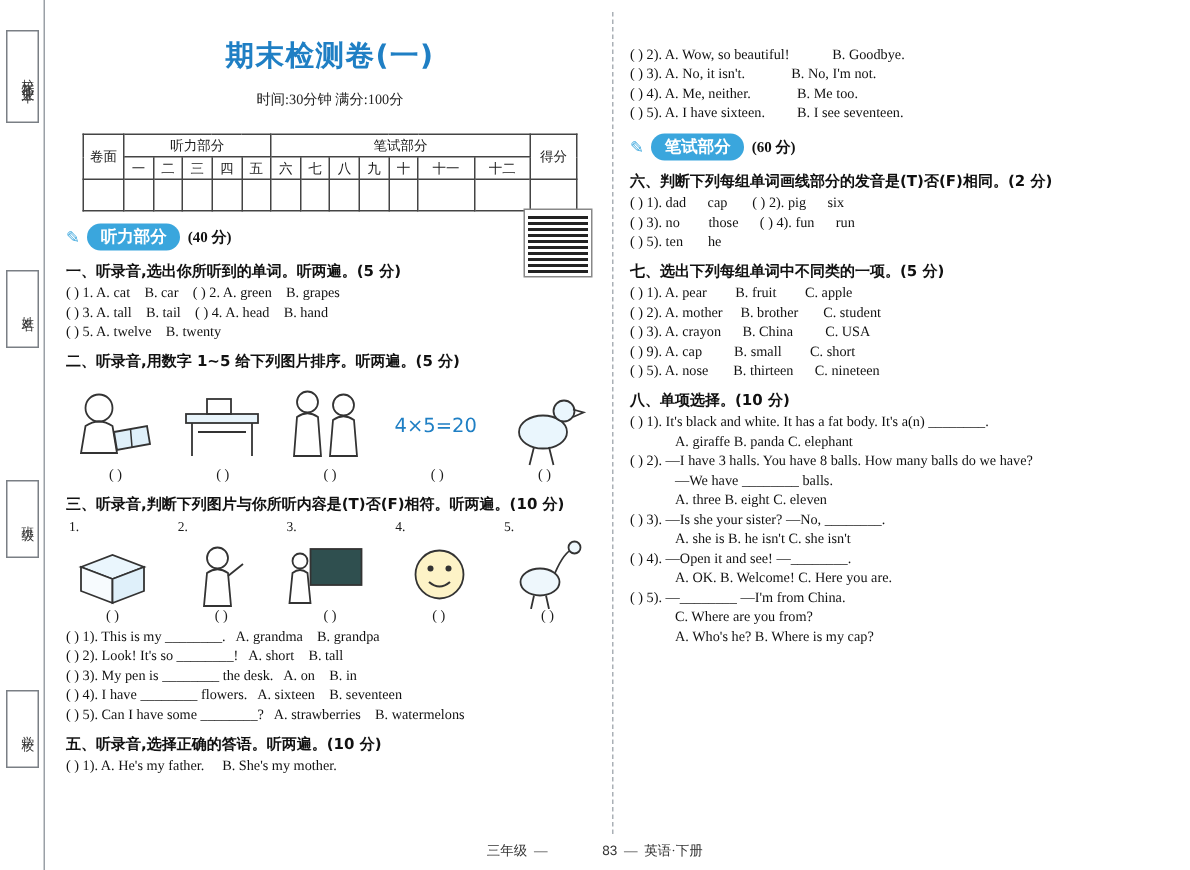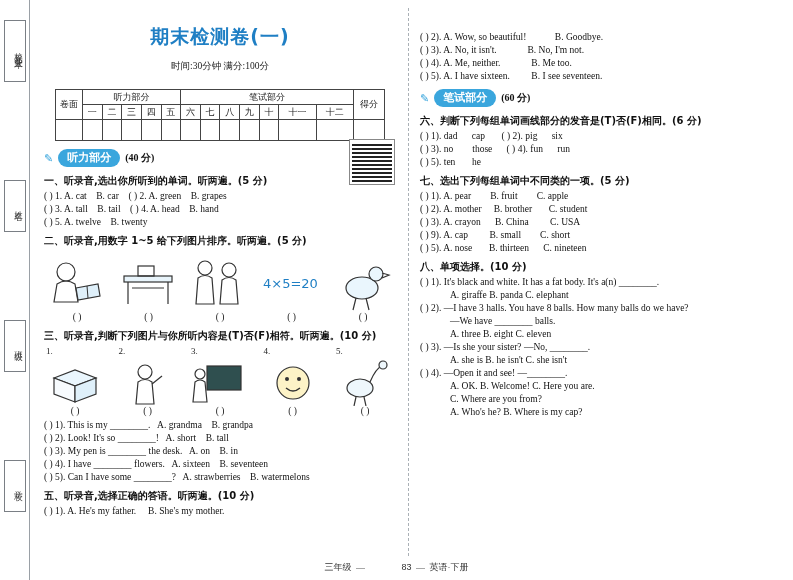--- a/index.html
+++ b/index.html
@@ -382,21 +382,21 @@
         <span>5). A. I have sixteen.</span>&nbsp;&nbsp;&nbsp;&nbsp;&nbsp;&nbsp;&nbsp;&nbsp;
         <span>B. I see seventeen.</span>
       </div>
 
       <div class="sec-head">
         <span class="pencil">✎</span>
         <span class="sec-badge">笔试部分</span>
         <span class="sec-score">(60 分)</span>
       </div>
 
-      <div class="qhead">六、判断下列每组单词画线部分的发音是(T)否(F)相同。(6 分)</div>
+      <div class="qhead">六、判断下列每组单词画线部分的发音是(T)否(F)相同。(2 分)</div>
       <div class="qline">
         <span class="par">(    )</span>
         <span>1). dad</span>&nbsp;&nbsp;&nbsp;&nbsp;&nbsp;
         <span>cap</span>&nbsp;&nbsp;&nbsp;&nbsp;&nbsp;&nbsp;
         <span class="par">(    )</span>
         <span>2). pig</span>&nbsp;&nbsp;&nbsp;&nbsp;&nbsp;
         <span>six</span>
       </div>
       <div class="qline">
         <span class="par">(    )</span>
@@ -464,20 +464,24 @@
         <span>3). —Is she your sister?   —No, ________.</span>
       </div>
       <div class="qline ind2">A. she is            B. he isn't            C. she isn't</div>
 
       <div class="qline">
         <span class="par">(    )</span>
         <span>4). —Open it and see!   —________.</span>
       </div>
       <div class="qline ind2">A. OK.            B. Welcome!            C. Here you are.</div>
 
+      <div class="qline">
+        <span class="par">(    )</span>
+        <span>5). —________ —I'm from China.</span>
+      </div>
       <div class="qline ind2">C. Where are you from?</div>
       <div class="qline ind2">A. Who's he?            B. Where is my cap?</div>
 
     </div>
   </div>
 
   <div class="footer">
     <span>三年级</span>
     &nbsp;<span>—</span>&nbsp;
     <span class="fnum">83</span>

